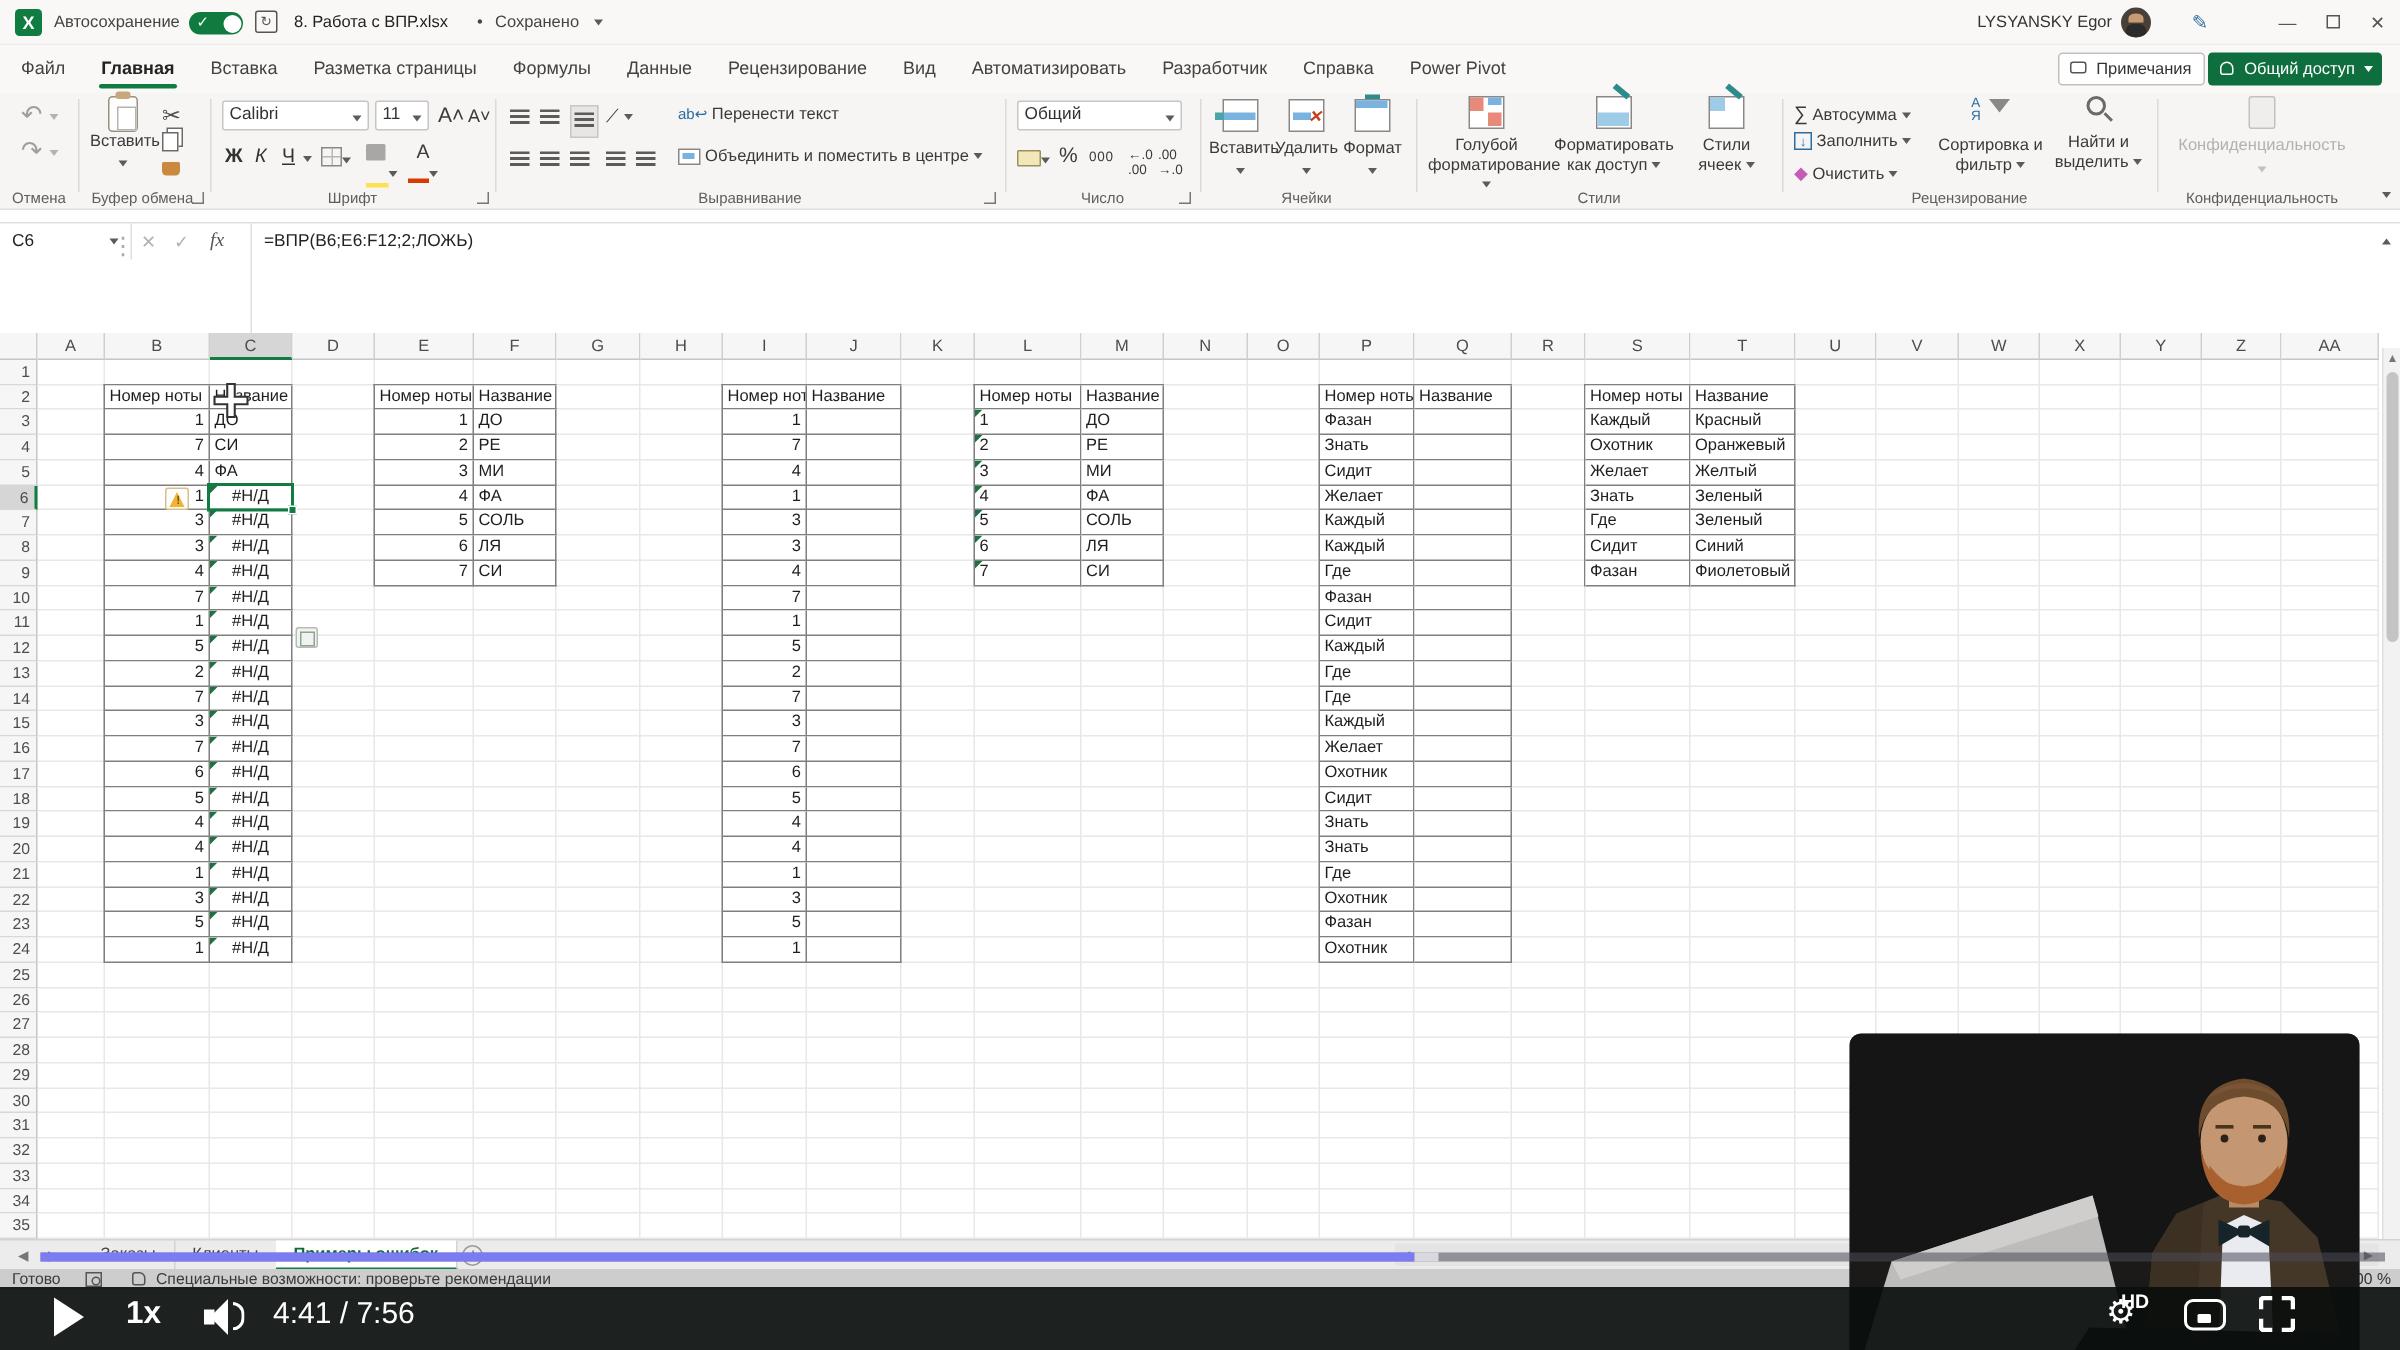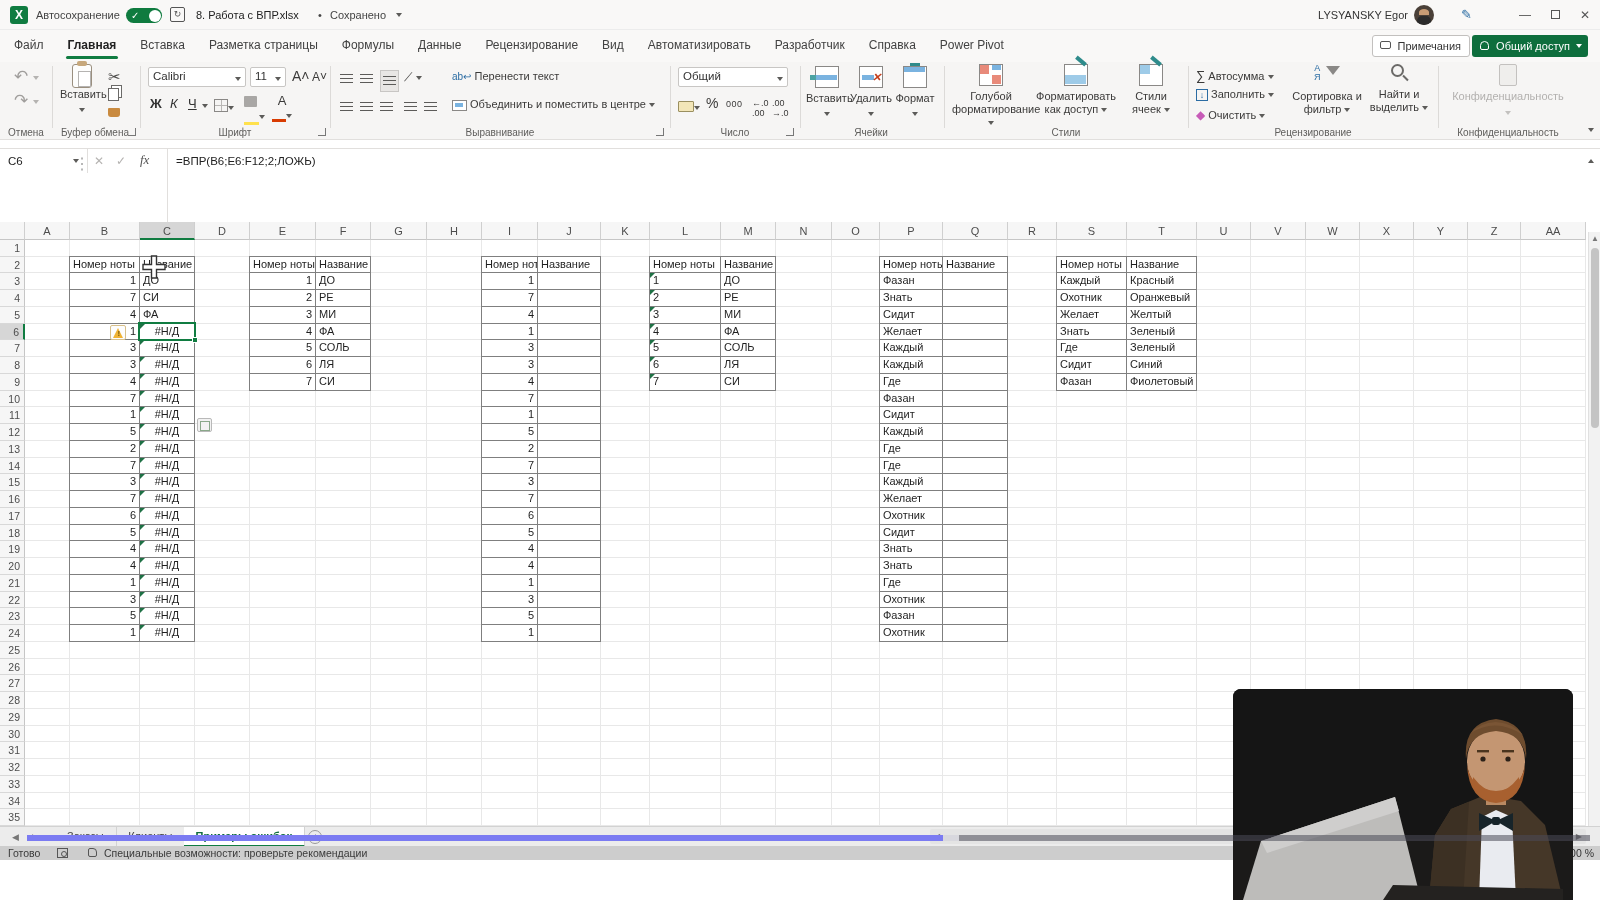--- a/index.html
+++ b/index.html
@@ -720,14 +720,35 @@
       <path d="M28 152 L162 108 L166 122 L34 164 Z" fill="#cfcecd"></path>
       <path d="M150 211 L330 211 L330 200 L160 196 Z" fill="#242220"></path>
     </svg>
   </div>
 
   <div class="abs" id="progress">
     <div id="prog-track"></div>
     <div id="prog-fill" style="width: 916px;"></div>
     <div id="prog-gap" style="left: 916px;"></div>
   </div>
+  <div class="abs" id="controlbar">
+    <div id="play-tri"></div>
+    <div id="speed">1x</div>
+    <div id="vol">
+      <span class="box"></span>
+        <span class="cone"></span>
+        <span class="wave"></span>
+    </div>
+    <div id="time">4:41 / 7:56</div>
+    <div id="hd-ic">
+      <span class="gear">⚙</span>
+      <span class="hd">HD</span>
+    </div>
+    <div id="pip-ic"></div>
+    <div id="fs-ic">
+      <i class="tl"></i>
+        <i class="tr"></i>
+        <i class="bl"></i>
+        <i class="br"></i>
+    </div>
+  </div>
 
 </div>
 
 </body></html>

